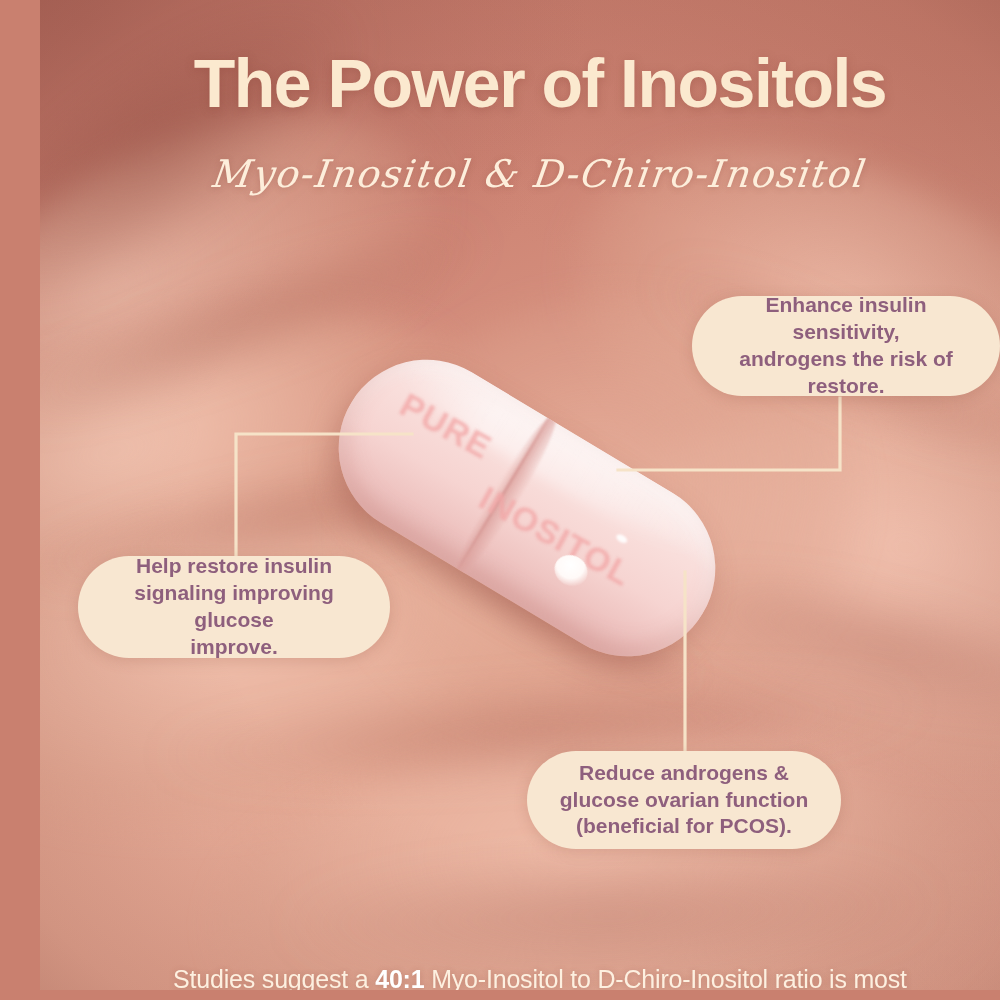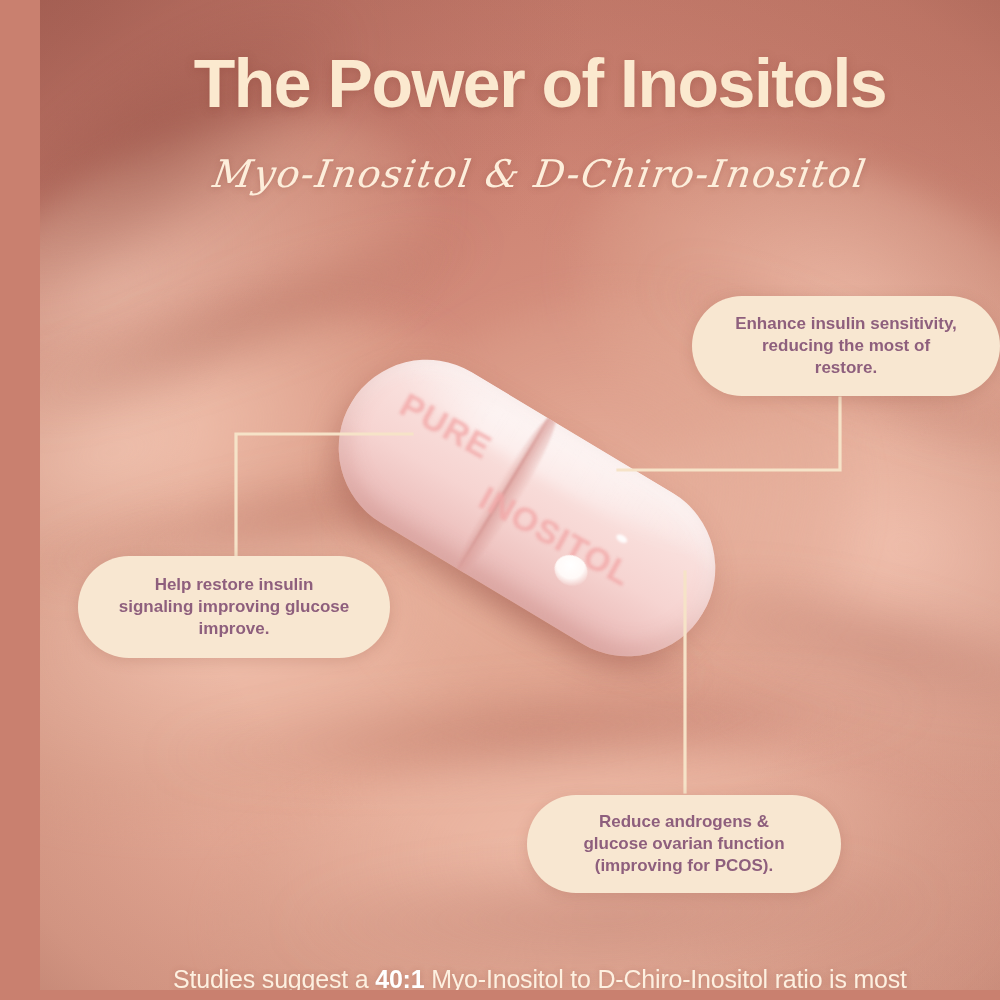--- a/index.html
+++ b/index.html
@@ -193,32 +193,32 @@
   }
 
   
   .callout {
     position:absolute;
     background:#f8e7d1;
     border-radius:999px;
     color:#8e5f7d;
     font-family:"Liberation Sans", sans-serif;
     font-weight:700;
-    font-size:17px;
+    font-size:21px;
     line-height:1.28;
     text-align:center;
     display:flex;
     align-items:center;
     justify-content:center;
     padding:10px 26px;
     box-shadow:0 3px 14px rgba(146,80,66,.22);
   }
   #callout-1 { left:652px; top:296px; width:308px; height:100px; }
   #callout-2 { left:38px;  top:556px; width:312px; height:102px; }
-  #callout-3 { left:487px; top:795px; width:314px; height:98px;align-items:center; }
+  #callout-3 { left:487px; top:751px; width:314px; height:98px;align-items:center; }
 
   
   .lines { position:absolute; inset:0; pointer-events:none; }
 
   
   .footnote {
     position:absolute;
     left:0; right:0; bottom:-4px;
     text-align:center;
     font-family:"Liberation Sans", sans-serif;
@@ -279,38 +279,38 @@
 
     <polyline points="645,572 645,792" fill="none" stroke="#f6e3c8" stroke-width="3.2" stroke-linecap="square"></polyline>
   </svg>
 
   <div class="title">The Power of Inositols</div>
   <div class="subtitle">Myo-Inositol &amp; D-Chiro-Inositol</div>
 
   <div class="callout" id="callout-1">
     <span>
       <span>Enhance insulin sensitivity,</span><br>
-      <span>reducing the most of</span><br>
+      <span>androgens the risk of</span><br>
       <span>restore.</span>
     </span>
   </div>
 
   <div class="callout" id="callout-2">
     <span>
       <span>Help restore insulin</span><br>
       <span>signaling improving glucose</span><br>
       <span>improve.</span>
     </span>
   </div>
 
   <div class="callout" id="callout-3">
     <span>
       <span>Reduce androgens &amp;</span><br>
       <span>glucose ovarian function</span><br>
-      <span>(improving for PCOS).</span>
+      <span>(beneficial for PCOS).</span>
     </span>
   </div>
 
   <div class="footnote">
     <span>Studies suggest a </span><b>40:1</b><span> Myo-Inositol to D-Chiro-Inositol ratio is most</span>
   </div>
 
 </div>
 
 </body></html>

